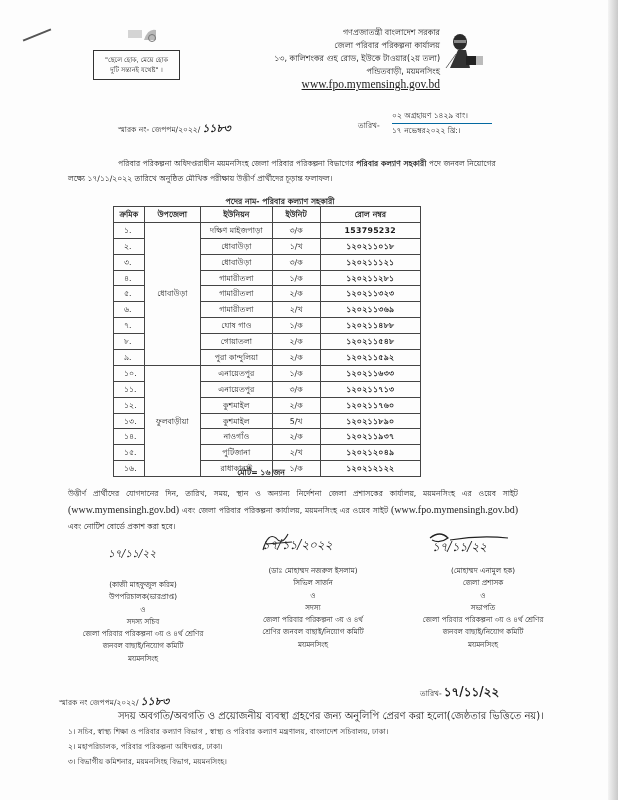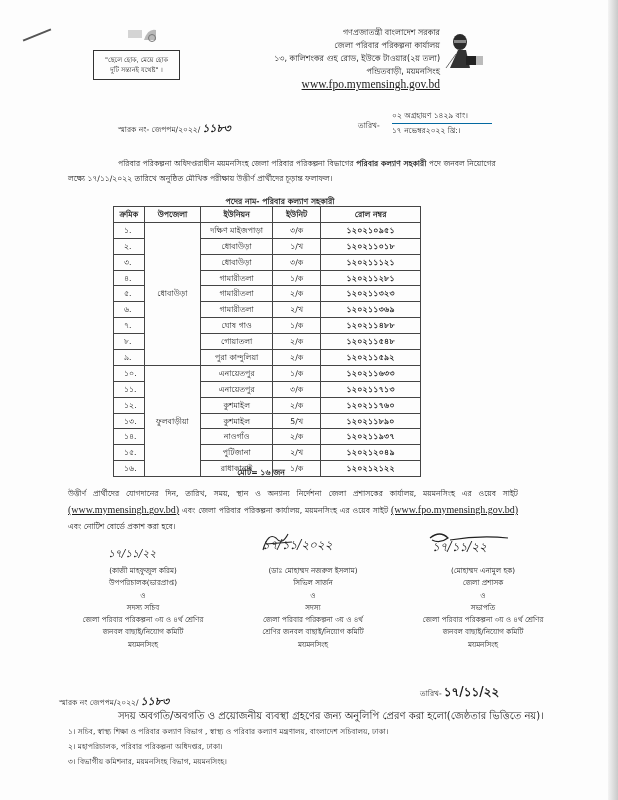--- a/index.html
+++ b/index.html
@@ -21,21 +21,21 @@
   .intro { position:absolute; left:68px; top:156px; width:450px; font-size:7.6px; line-height:15px; }
   .intro .indent { padding-left:50px; }
   .post-title { position:absolute; left:0; width:560px; top:195px; text-align:center; font-size:7.8px; font-weight:bold; }
   table.results { position:absolute; left:113px; top:206px; width:308px; border-collapse:collapse; font-size:7.8px; }
   table.results th, table.results td { border:1px solid #444; height:15.9px; text-align:center; padding:0; font-weight:normal; }
   table.results th { font-weight:bold; }
   table.results td.sl { text-align:left; padding-left:10px; }
   table.results td.roll { font-weight:bold; letter-spacing:0.3px; }
   .total { position:absolute; left:0; width:522px; top:466px; text-align:center; font-size:7.8px; font-weight:bold; }
   .notice { position:absolute; left:68px; top:486px; width:450px; font-size:7.6px; line-height:16px; text-align:justify; }
-  .notice a, .link { color:#1a1a1a; text-decoration:underline; font-family:"Liberation Serif", serif; font-size:10px; }
+  .notice a, .link { color:#1a1a1a; font-family:"Liberation Serif", serif; font-size:10px; }
   .sig-col { position:absolute; top:565px; width:170px; text-align:center; font-size:7.2px; line-height:12.3px; }
   .sig-hand { position:absolute; font-family:"DejaVu Serif", serif; font-style:italic; font-size:10.5px; color:#222; }
   .memo2 { position:absolute; left:59px; top:685px; font-size:7.5px;margin-top:8px; }
   .memo2 .hand { font-family:"DejaVu Serif", serif; font-size:11px; font-weight:bold; font-style:italic; margin-left:2px; }
   .date2 { position:absolute; left:420px; top:683px; font-size:7.5px; }
   .date2 .hand { font-family:"DejaVu Serif", serif; font-size:12px; font-weight:bold; margin-left:2px; }
   .copy-intro { position:absolute; left:118px; top:708px; font-size:10px; }
   .copy-list { position:absolute; left:68px; top:724px; font-size:7.4px; line-height:15px; }
 </style>
 </head>
@@ -107,21 +107,21 @@
       <th>ইউনিট</th>
       <th>রোল নম্বর</th>
     </tr>
   </thead>
   <tbody>
     <tr>
       <td class="sl">১.</td>
       <td rowspan="9">ধোবাউড়া</td>
       <td>দক্ষিণ মাইজপাড়া</td>
       <td>৩/ক</td>
-      <td class="roll">১২০২১০৯৫১</td>
+      <td class="roll">153795232</td>
     </tr>
     <tr>
       <td class="sl">২.</td>
       <td>ধোবাউড়া</td>
       <td>১/খ</td>
       <td class="roll">১২০২১১০১৮</td>
     </tr>
     <tr>
       <td class="sl">৩.</td>
       <td>ধোবাউড়া</td>
@@ -223,21 +223,21 @@
 <div class="sig-hand" style="left:108px; top:546px;">১৭/১১/২২</div>
 <div class="sig-hand" style="left:262px; top:536px; font-size:12px;">১৭/১১/২০২২</div>
 <div class="sig-hand" style="left:432px; top:538px; font-size:12px;">১৭/১১/২২</div>
 <svg class="abs" style="left:420px; top:530px;" width="90" height="25">
     <path d="M10 8 Q20 0 28 8 Q20 14 12 10 M30 10 Q60 5 88 8" stroke="#222" fill="none" stroke-width="1.2"></path>
   </svg>
 <svg class="abs" style="left:258px; top:530px;" width="40" height="25">
     <path d="M5 20 Q10 2 18 8 Q24 16 30 4 M8 14 L34 12" stroke="#222" fill="none" stroke-width="1.1"></path>
   </svg>
 
-<div class="sig-col" style="left:58px;">
+<div class="sig-col" style="left:58px;margin-top:14px;">
   <div>(কাজী মাহফুজুল করিম)</div>
   <div>উপপরিচালক(ভারপ্রাপ্ত)</div>
   <div>ও</div>
   <div>সদস্য সচিব</div>
   <div>জেলা পরিবার পরিকল্পনা ৩য় ও ৪র্থ শ্রেণির</div>
   <div>জনবল বাছাই/নিয়োগ কমিটি</div>
   <div>ময়মনসিংহ</div>
 </div>
 <div class="sig-col" style="left:228px;">
   <div>(ডাঃ মোহাম্মদ নজরুল ইসলাম)</div>

